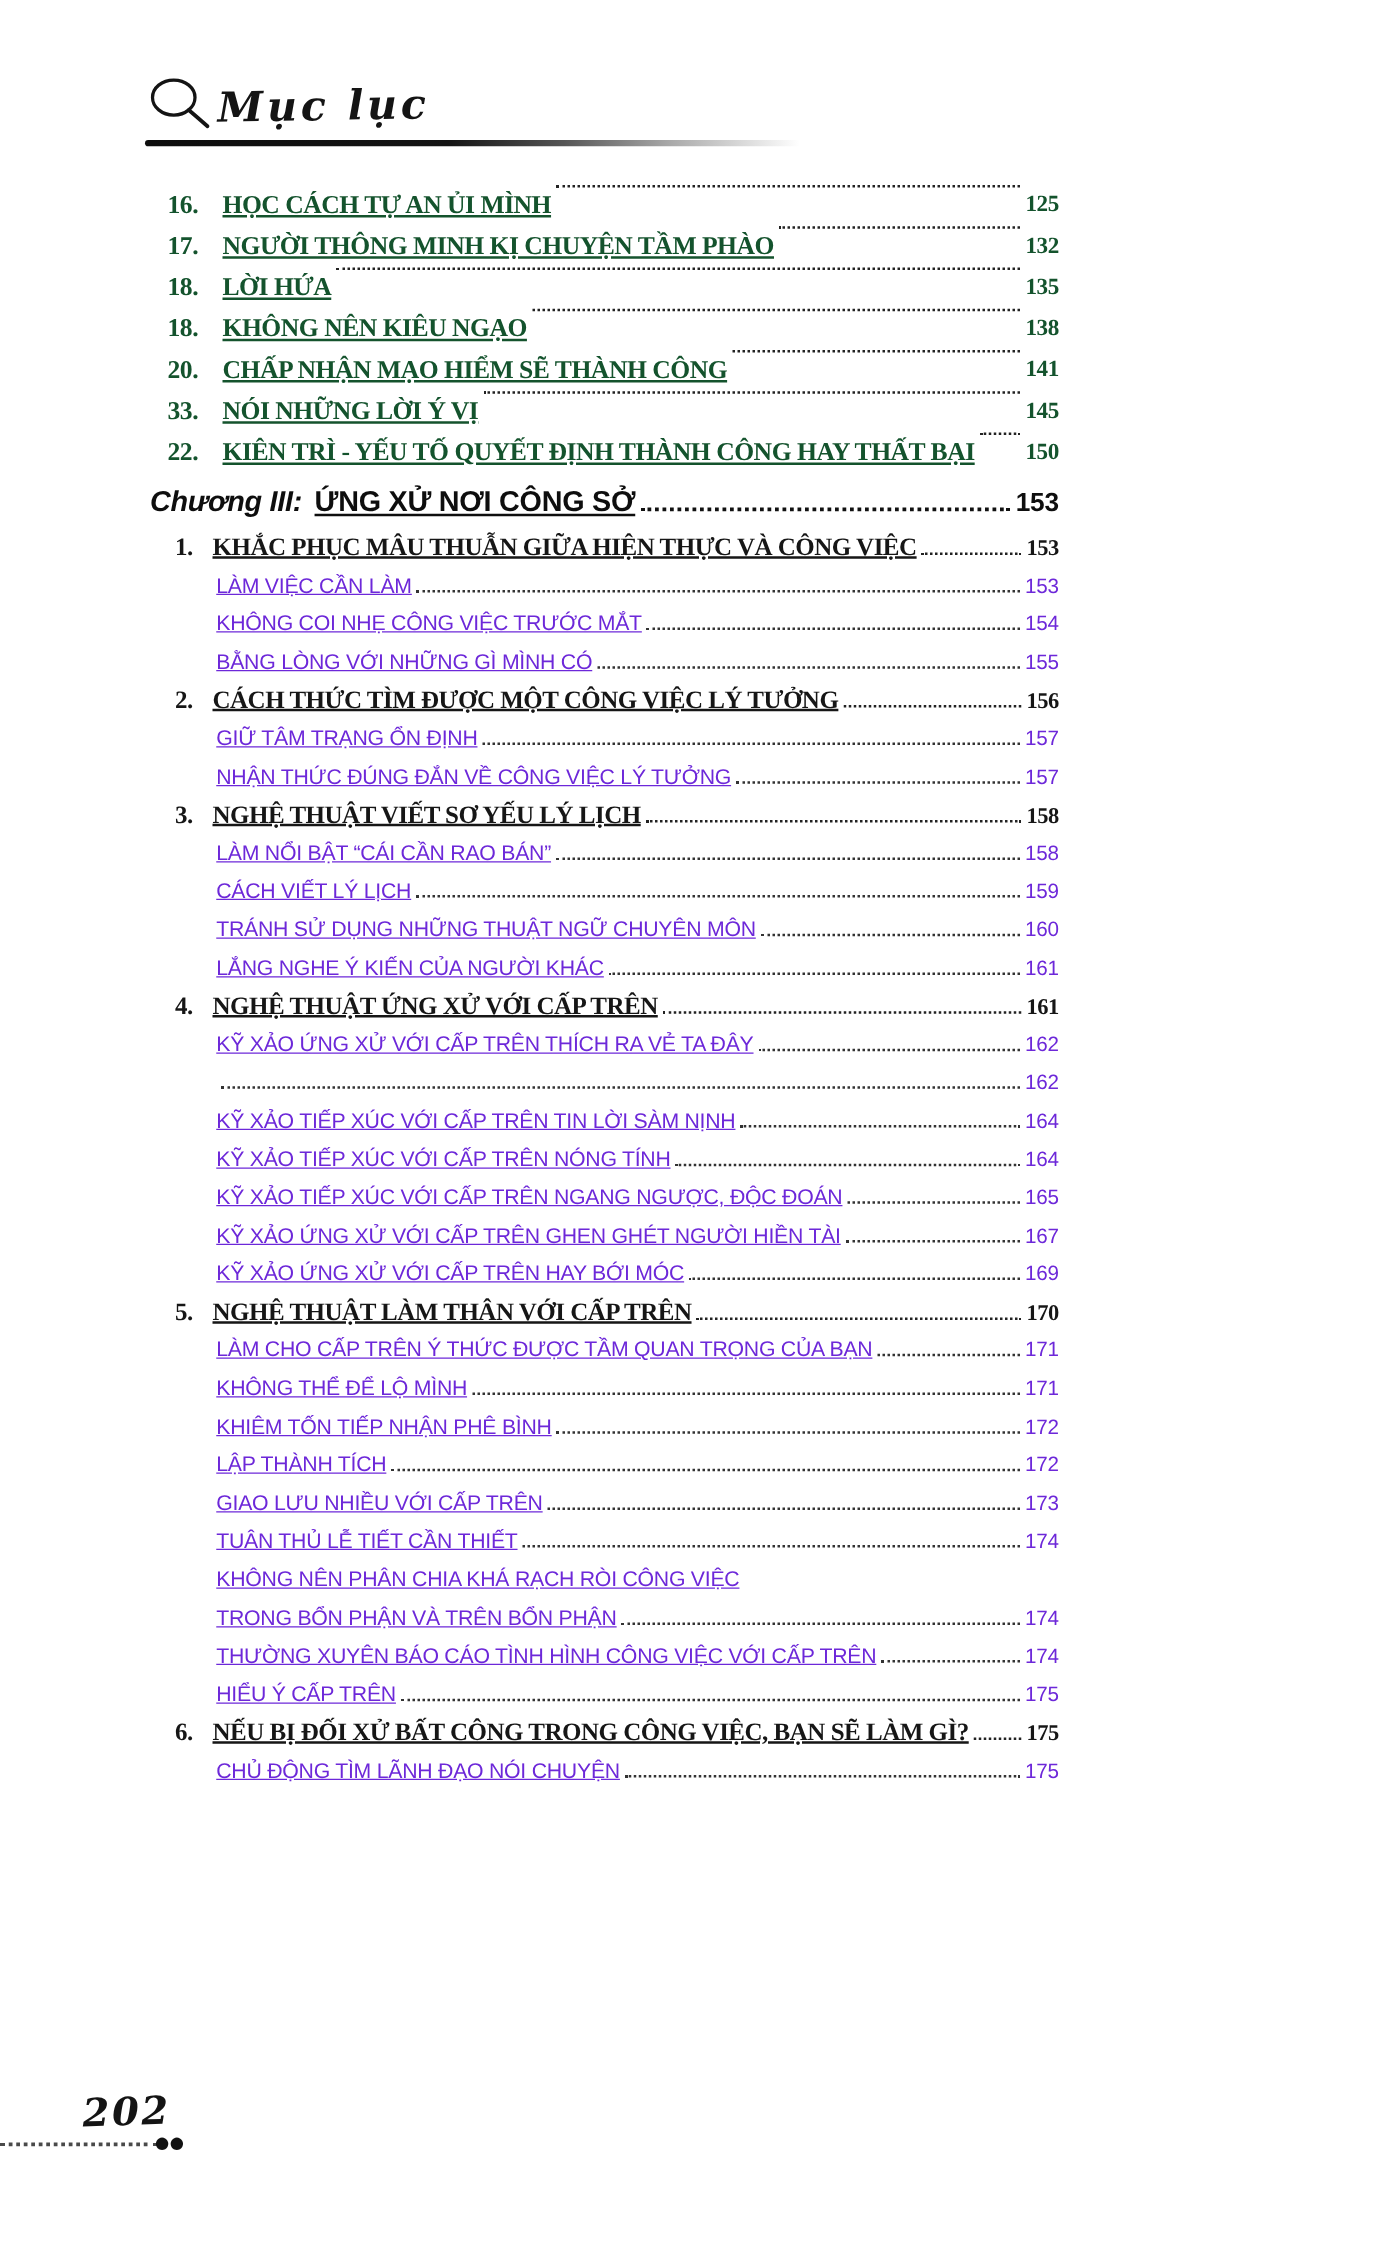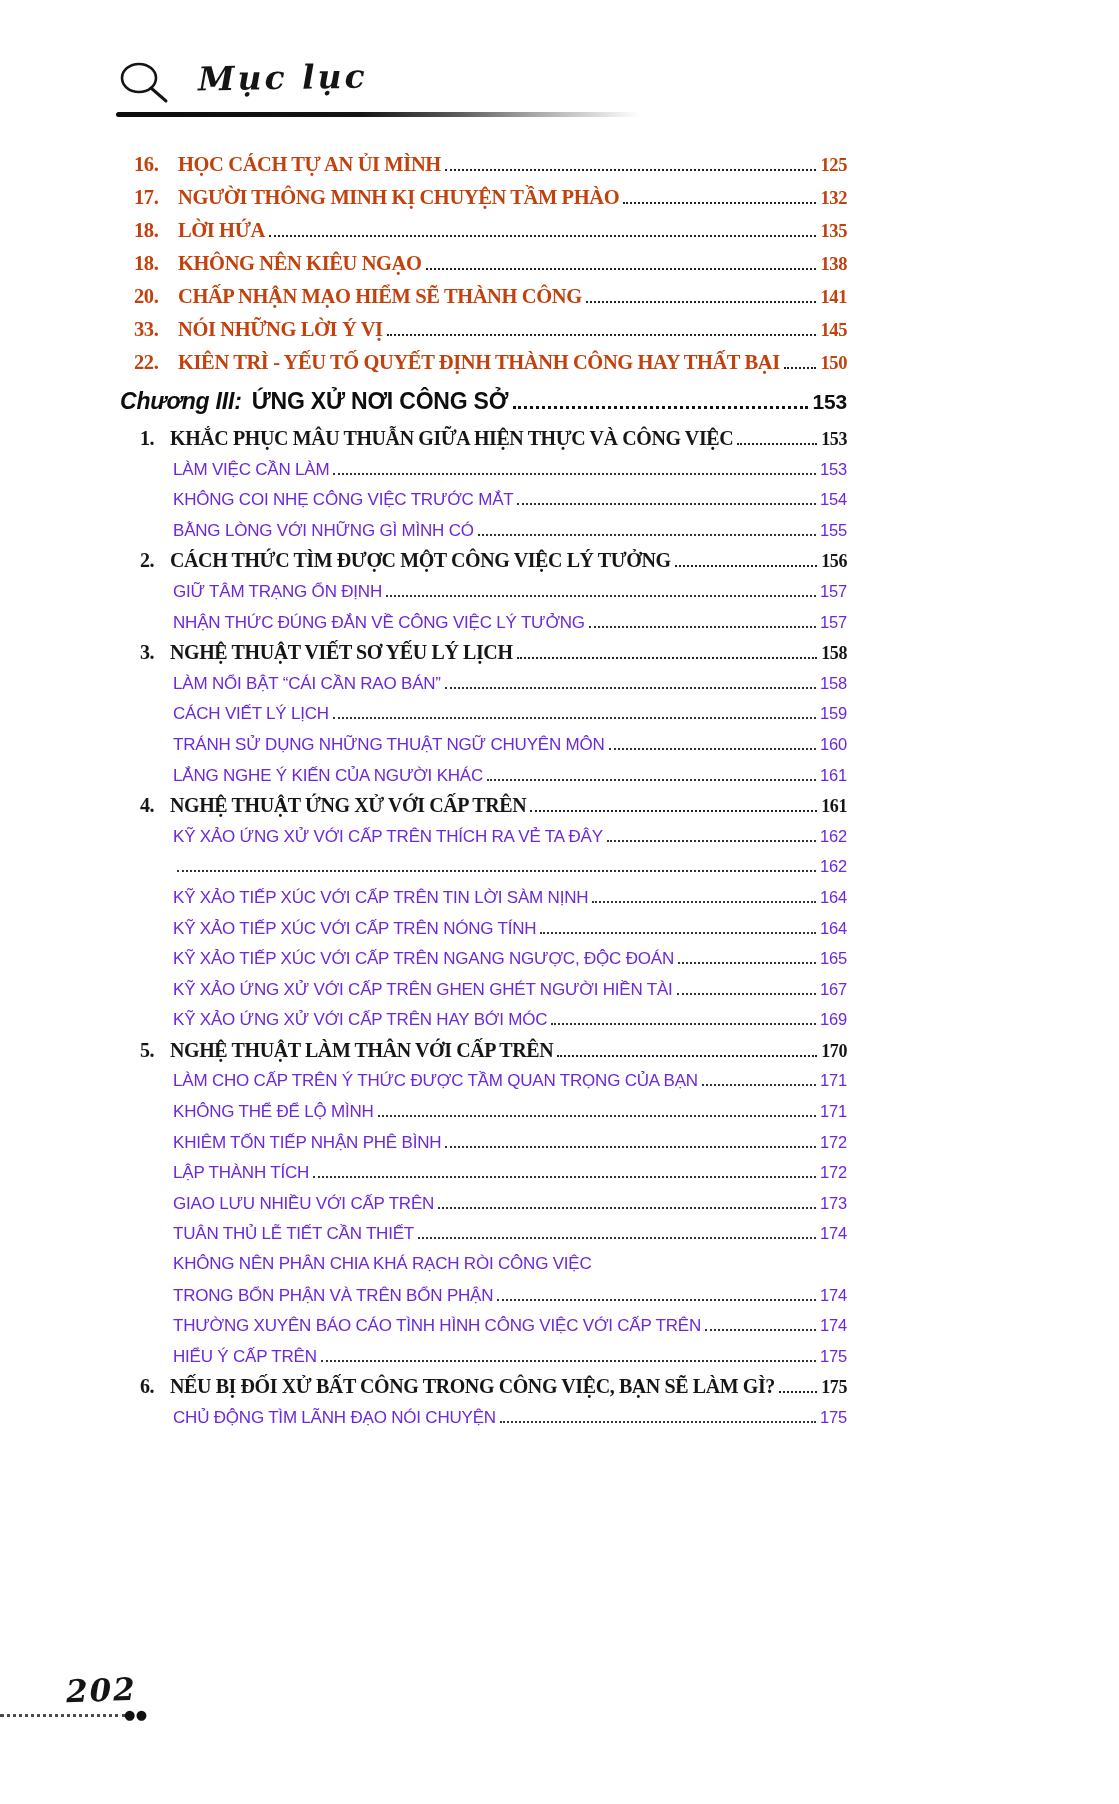--- a/index.html
+++ b/index.html
@@ -7,21 +7,21 @@
   body {
     position:relative;
     background:#ffffff;
     color:#1a1a1a;
     font-family:"Liberation Serif", "DejaVu Serif", serif;
     overflow:hidden;
   }
 
   
   .header { position:absolute; top:58px; left:116px; width:540px; }
-  .header-inner { display:flex; align-items:flex-start; gap:28px; }
+  .header-inner { display:flex; align-items:flex-end; gap:4px; }
   .flourish { display:block; }
   .header-title {
     font-family:"DejaVu Serif", serif;
     font-style:italic;
     font-weight:700;
     font-size:33px;
     letter-spacing:3px;
     color:#141414;
     transform:rotate(-1deg);
   }
@@ -34,37 +34,38 @@
   }
 
   
   .toc { position:absolute; top:148px; left:120px; width:727px; }
   .row {
     display:flex;
     align-items:baseline;
     white-space:nowrap;
   }
   .row .num   { flex:none; }
-  .row .label { flex:none; }
+  .row .label { flex:none;text-decoration:underline; }
   .row .leader {
     flex:1 1 auto;
     min-width:14px;
     height:0;
     line-height:0;
     margin:0 4px;
     border-bottom:2px dotted #222;
     align-self:baseline;
   }
   .row .page { flex:none; }
 
   .item {
     height:33px; line-height:33px;
     padding-left:14px;
     font-size:20.5px; font-weight:700; letter-spacing:-0.4px;
-    color:#c2410c;
+    color:#14532d;
+    align-items:center;
   }
   .item .num { width:44px; }
   .item .page { font-size:18.5px; }
 
   .chapter {
     height:44px; line-height:44px;
     font-family:"Liberation Sans", sans-serif;
     font-size:23px; font-weight:700; letter-spacing:-0.2px;
     color:#0e0e0e;
   }

